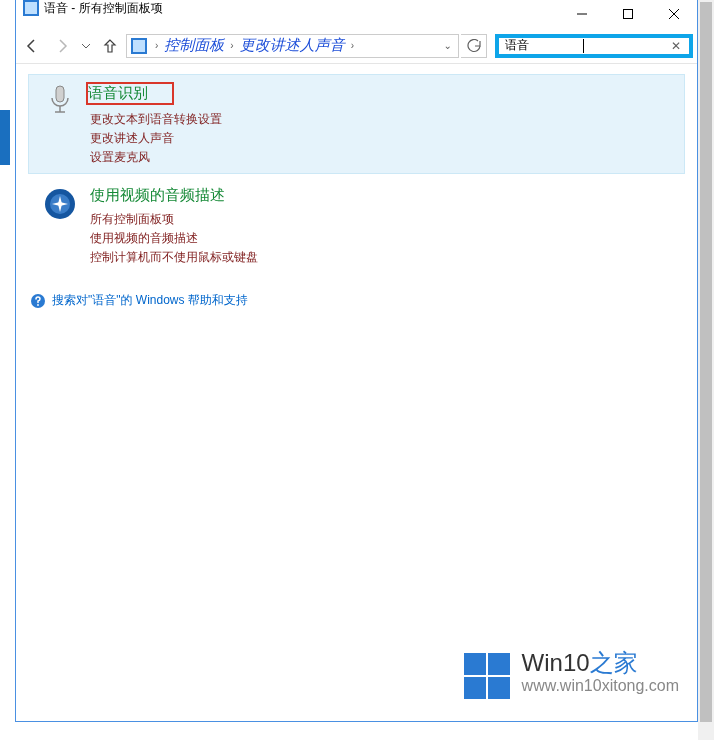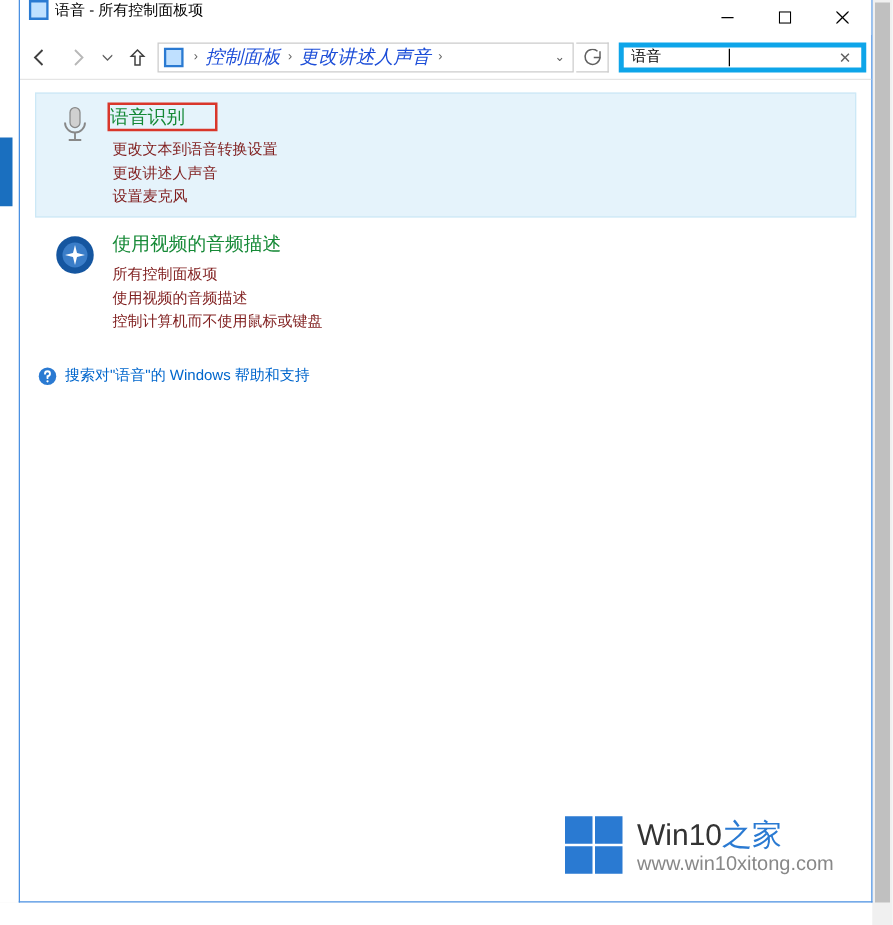--- a/index.html
+++ b/index.html
@@ -165,24 +165,24 @@
   }
   .help-icon {
     width:16px;height:16px;
     margin-right:6px;
     display:inline-flex;align-items:center;justify-content:center;
   }
   .help-text { color:#0066cc; font-size:12px; }
 
   .watermark {
     position: absolute;
-    right: 30px;
+    right: 18px;
     bottom: 20px;
     display:flex;
-    align-items:flex-end;
+    align-items:flex-start;
   }
   .wm-logo {
     width: 50px; height:50px;
     margin-right:10px;
   }
   .wm-text-main {
     font-size: 24px;
     color: #333;
     line-height:1;
   }

